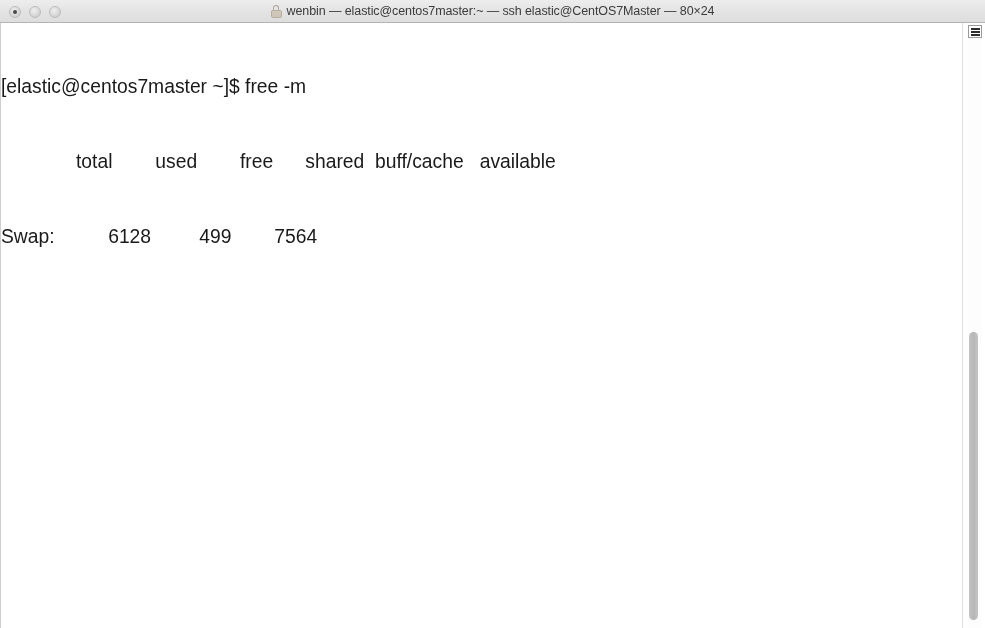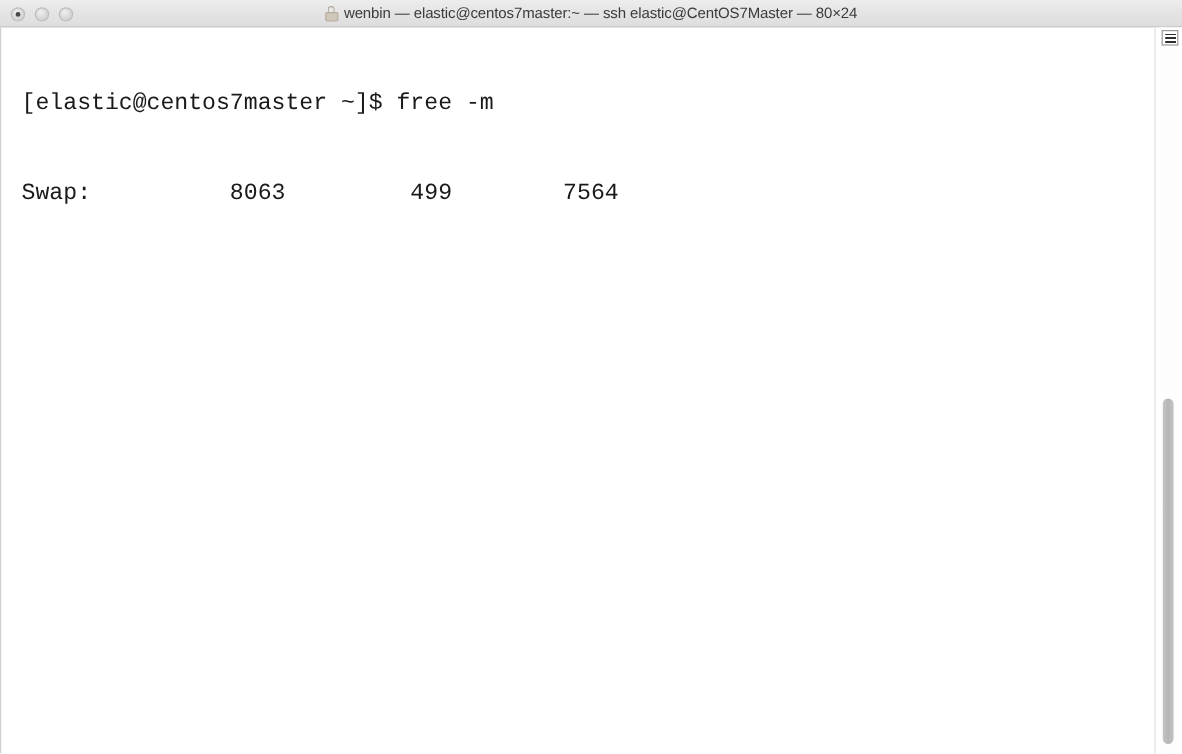--- a/index.html
+++ b/index.html
@@ -125,23 +125,23 @@
     top: 0;
     left: 0;
     width: 1px;
     height: 605px;
     background: #cfcfcf;
   }
 
   .screen {
     position: absolute;
     top: 1px;
-    left: 18px;
+    left: 1px;
     width: 958px;
-    font-family: Liberation Mono, monospace;
+    font-family: Liberation Sans, sans-serif;
     font-size: 19.3px;
     line-height: 25px;
     color: #1a1a1a;
     white-space: pre;
     letter-spacing: 0px;
   }
   .line {
     height: 25px;
     white-space: pre;
   }
@@ -220,21 +220,22 @@
         <span class="body"></span>
       </span>
       <span class="title-text">wenbin — elastic@centos7master:~ — ssh elastic@CentOS7Master — 80×24</span>
     </div>
   </div>
 
   <div class="terminal">
     <div class="left-border"></div>
     <div class="screen">
       <div class="line">[elastic@centos7master ~]$ free -m</div>
-      <div class="line">Swap:          8063         499        7564</div>
+      <div class="line">              total        used        free      shared  buff/cache   available</div>
+      <div class="line">Swap:          6128         499        7564</div>
     </div>
   </div>
 
   <div class="scrollbar">
     <div class="scroll-track"></div>
     <div class="scroll-thumb"></div>
     <div class="scroll-badge">
       <span class="glyph"></span>
     </div>
   </div>

